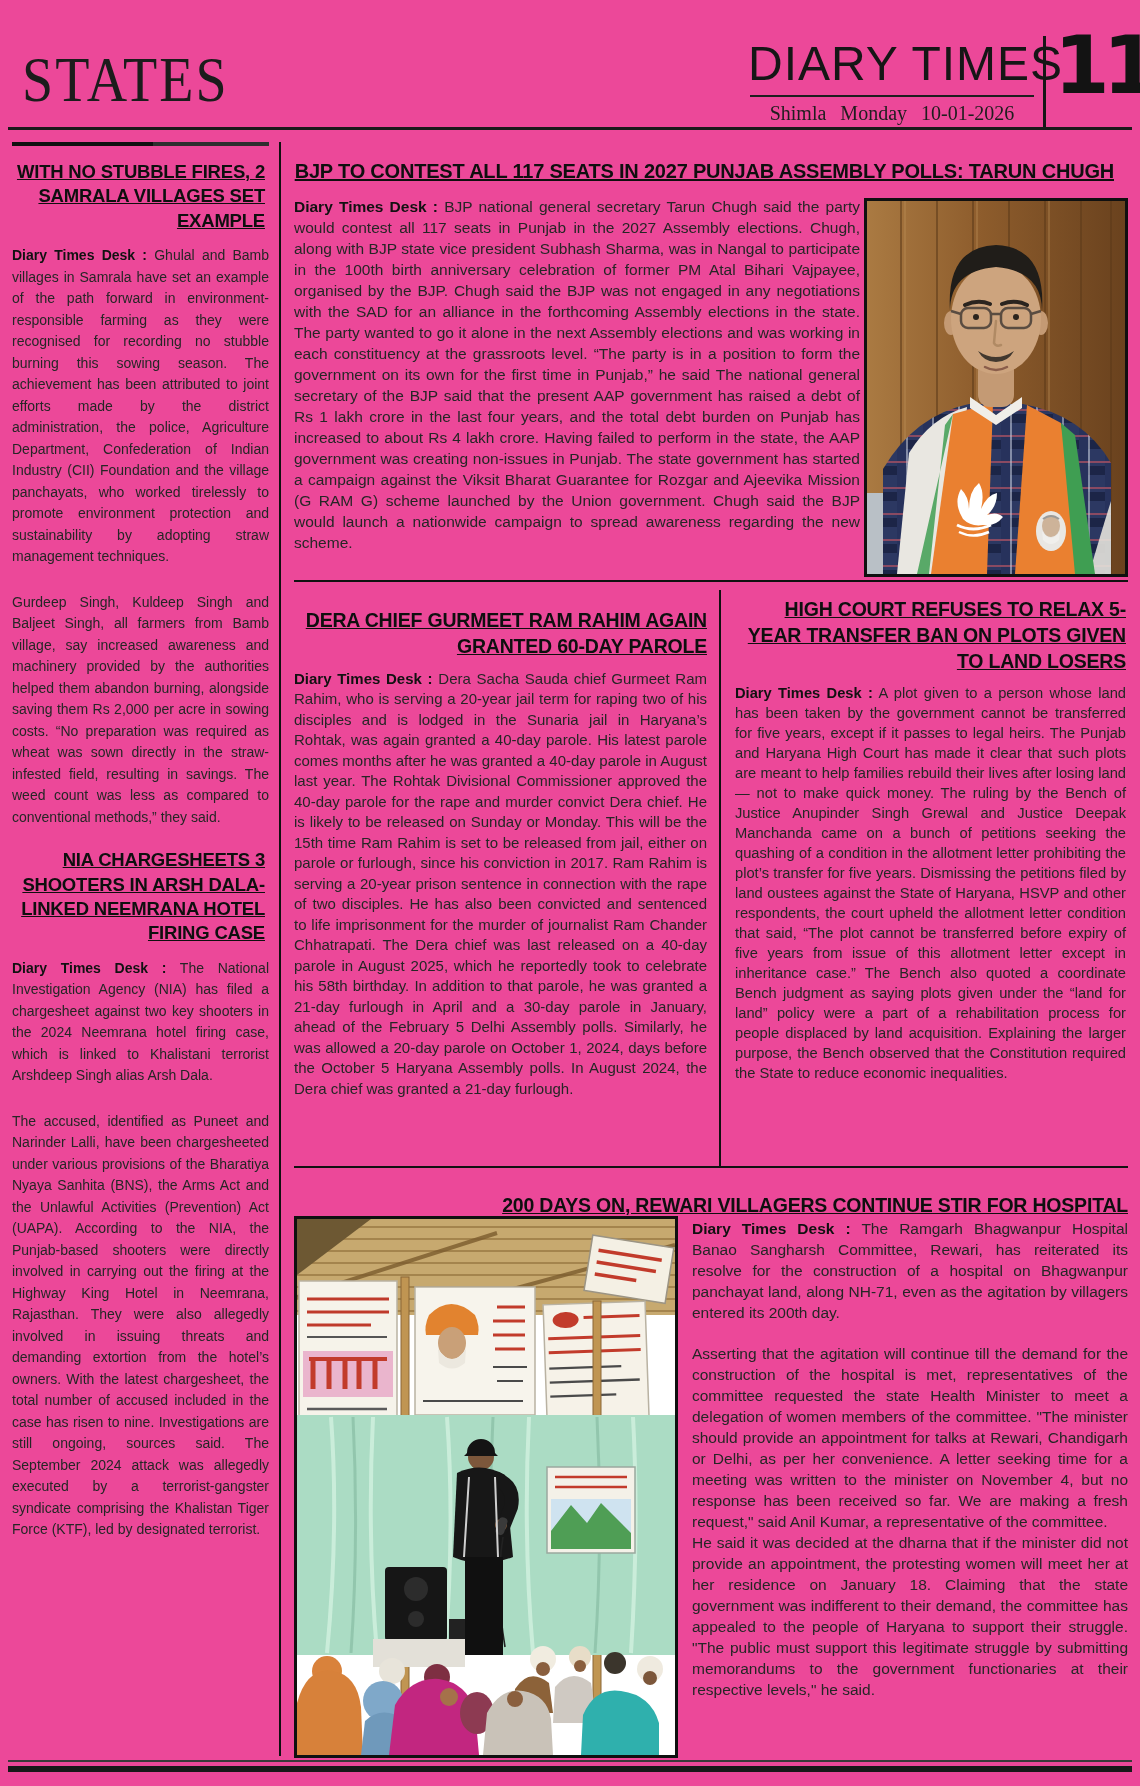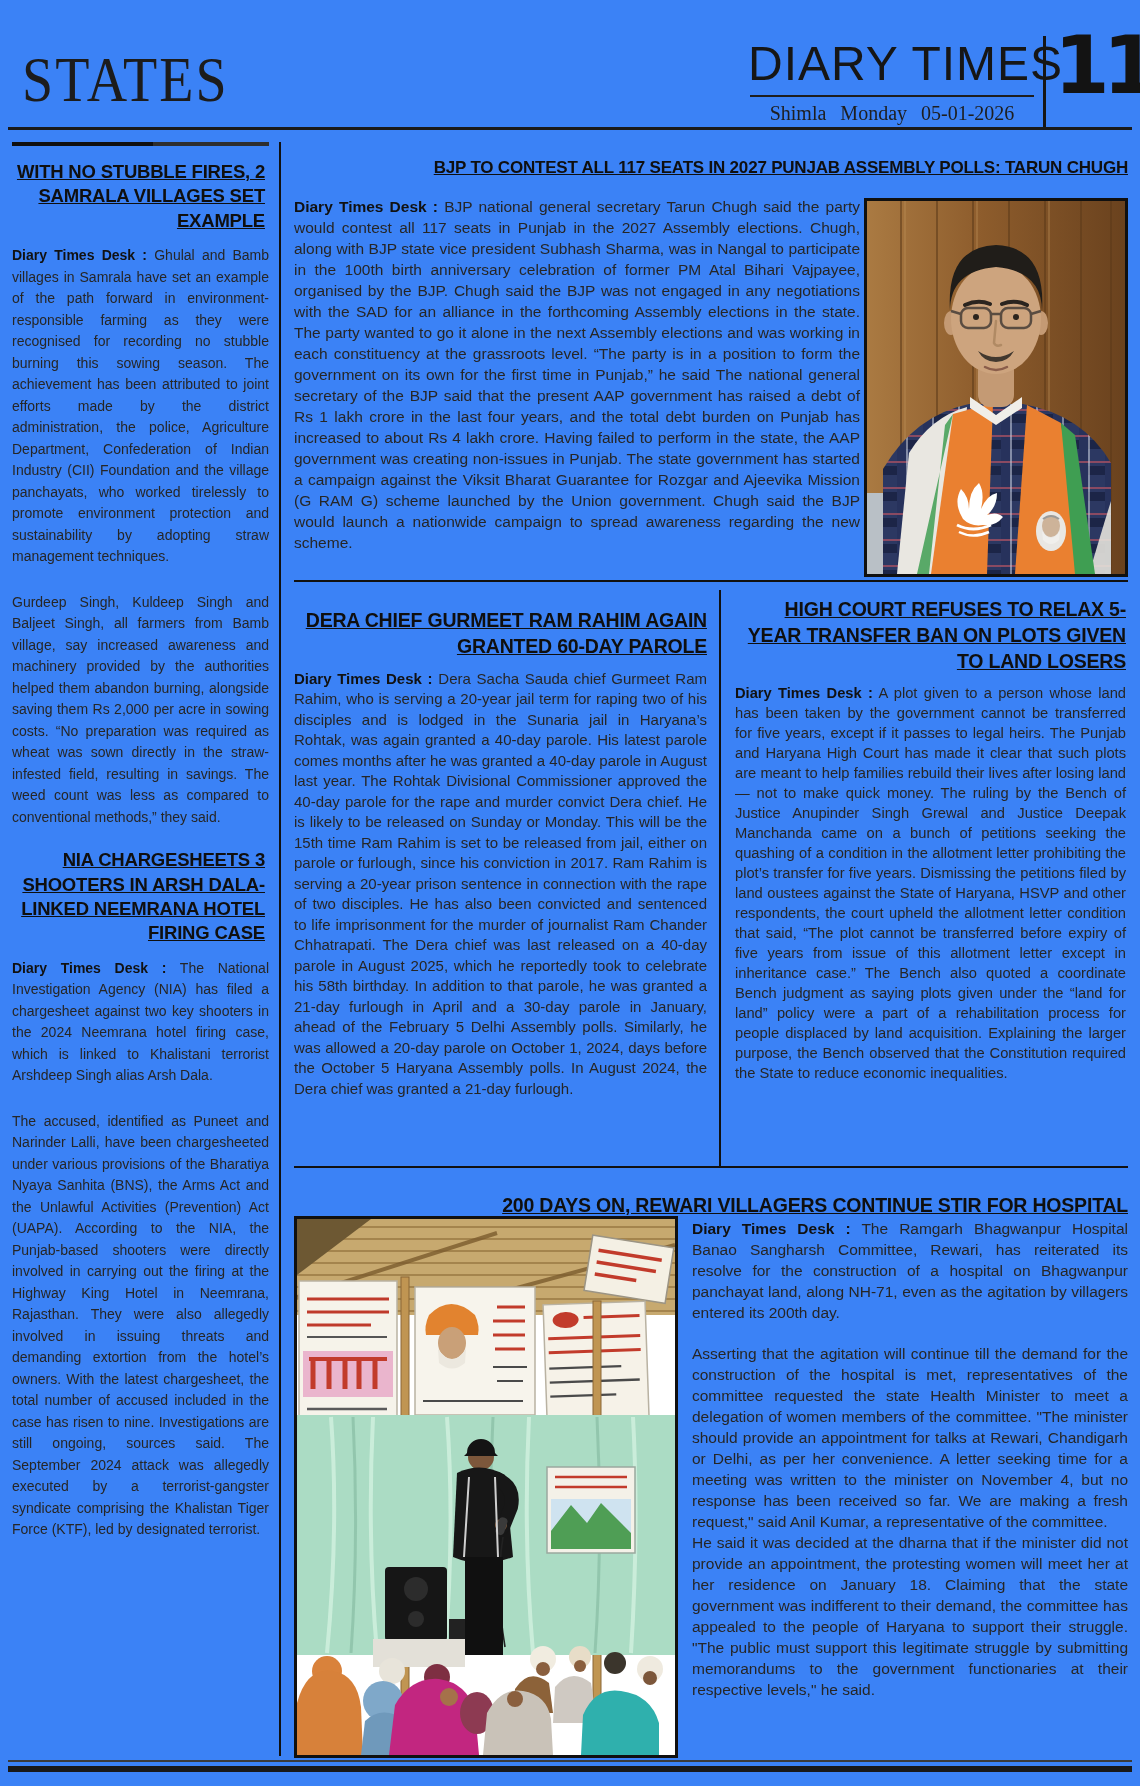--- a/index.html
+++ b/index.html
@@ -1,17 +1,17 @@
 <!DOCTYPE html>
 <html><head>
 <meta charset="utf-8">
 <style>
   html,body{margin:0;padding:0;background:#ffffff;}
   .page{
-    position:relative;width:1140px;height:1786px;background:#3b82f6;overflow:hidden;
+    position:relative;width:1140px;height:1786px;background:#ec4899;overflow:hidden;
     font-family:"Liberation Sans","DejaVu Sans",sans-serif;color:#262626;
   }
   .abs{position:absolute;}
   
   .section-title{
     left:22px;top:48px;font-family:"Liberation Serif","DejaVu Serif",serif;
     font-size:56px;letter-spacing:2px;color:#1c1c1c;font-weight:500;line-height:1;
     transform:scaleY(1.12);transform-origin:top left;
   }
   .masthead-block{left:748px;top:40px;width:288px;text-align:center;}
@@ -42,21 +42,21 @@
   .byline{font-weight:bold;color:#111;}
   p.just{margin:0;text-align:justify;}
   
   .left-col{left:12px;top:142px;width:257px;}
   .left-col .topbar{height:4px;background:linear-gradient(90deg,#101010 0 55%,#2e2e2e 55% 100%);}
   .left-col .art-head{font-size:18.5px;margin:14px 4px 12px 4px;}
   .left-col p.just{font-size:14px;line-height:21.5px;}
   .gap{height:20px;}
   .gap-l{height:24px;}
   
-  .bjp-head{left:294px;top:146px;width:834px;font-size:17px;line-height:1.25;}
+  .bjp-head{left:280px;top:146px;width:834px;font-size:20px;line-height:1.25;}
   .bjp-text{left:294px;top:196px;width:566px;}
   .bjp-text p.just{font-size:15.5px;line-height:21px;}
   .photo-frame{border:3px solid #101010;background:#fff;}
   .photo1{left:864px;top:198px;width:258px;height:373px;}
   .ruleA{left:294px;top:580px;width:834px;}
   
   .dera-col{left:294px;top:592px;width:413px;}
   .hc-col{left:735px;top:581px;width:391px;}
   .dera-col .art-head,.hc-col .art-head{font-size:19.5px;margin-bottom:9px;}
   .dera-col p.just{font-size:15px;line-height:20.5px;}
@@ -77,21 +77,21 @@
 </head>
 <body>
 
 <div class="page">
 
   <div class="abs section-title">STATES</div>
 
   <div class="abs masthead-block">
     <div class="masthead">DIARY TIMES</div>
     <div class="masthead-rule"></div>
-    <div class="dateline">Shimla  Monday  05-01-2026</div>
+    <div class="dateline">Shimla  Monday  10-01-2026</div>
   </div>
 
   <div class="abs page-no-bar"></div>
   <div class="abs page-no">11</div>
 
   <div class="abs header-rule"></div>
 
   <aside class="abs left-col">
     <div class="topbar"></div>
 

